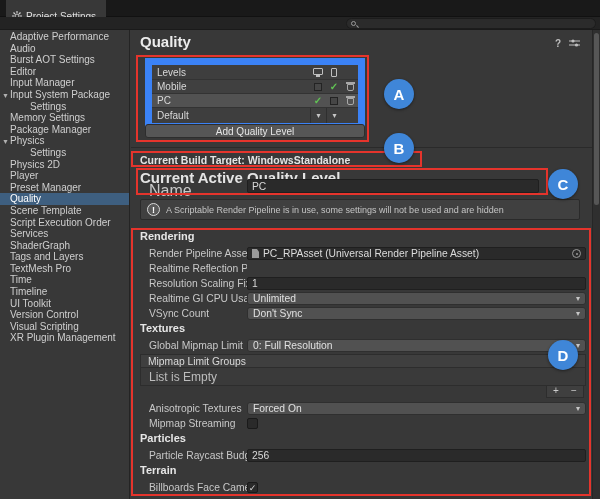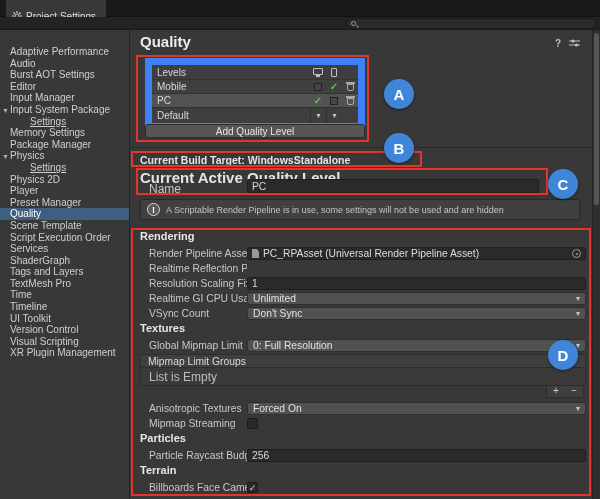--- a/index.html
+++ b/index.html
@@ -9,24 +9,24 @@
   
   .tabbar{position:absolute;left:0;top:0;width:600px;height:17px;background:#191919;border-bottom:1px solid #111;}
   .tab{position:absolute;left:6px;top:0;height:32px;background:#383838;display:flex;align-items:center;gap:4px;padding:0 10px 0 6px;font-size:10px;color:#e0e0e0;}
   .toolbar{position:absolute;left:0;top:17px;width:600px;height:13px;background:#232323;border-bottom:1px solid #1a1a1a;}
   .search{position:absolute;left:346px;top:1px;width:250px;height:11px;background:#2b2b2b;border:1px solid #1c1c1c;border-radius:6px;display:flex;align-items:center;padding:0 4px;}
   .mag{width:5px;height:5px;border:1px solid #9a9a9a;border-radius:50%;position:relative;flex:none;}
   .mag::after{content:"";position:absolute;left:4px;top:4px;width:3px;height:1px;background:#9a9a9a;transform:rotate(45deg);}
   .search input{flex:1;background:transparent;border:none;outline:none;color:#ddd;font-size:9px;height:9px;margin-left:3px;}
 
   
-  .sidebar{position:absolute;left:0;top:30px;width:130px;bottom:0;background:#383838;border-right:1px solid #242424;padding-top:16px;overflow:hidden;}
+  .sidebar{position:absolute;left:0;top:30px;width:130px;bottom:0;background:#383838;border-right:1px solid #242424;padding-top:1px;overflow:hidden;}
   .side-item{height:11.6px;line-height:11.6px;padding-left:10px;font-size:10px;color:#cfcfcf;white-space:nowrap;cursor:default;}
   .side-item.sel{background:var(--sel,#3e5f80);color:#fff;}
-  .side-item.indent{padding-left:30px;text-decoration:underline;}
+  .side-item.indent{padding-left:30px;}
   .side-item.haspad{padding-left:2px;}
   .side-item .arrow{display:inline-block;width:8px;color:#b0b0b0;font-size:7px;vertical-align:middle;}
 
   
   .main{position:absolute;left:131px;top:30px;right:8px;bottom:0;background:#383838;}
   .title{position:absolute;left:9px;top:3px;font-size:15px;font-weight:bold;color:#ececec;}
   .hicons{position:absolute;left:424px;top:8px;display:flex;gap:8px;align-items:center;}
   .hicon{color:#bdbdbd;font-size:10px;font-weight:bold;cursor:pointer;line-height:10px;}
 
   
@@ -46,21 +46,21 @@
   .icon-monitor{width:10px;height:7px;border:1px solid #bfbfbf;border-radius:1px;position:relative;display:inline-block;margin-top:-2px;}
   .icon-monitor::after{content:"";position:absolute;left:2px;right:2px;bottom:-3px;height:2px;background:#bfbfbf;}
   .icon-phone{width:6px;height:9px;border:1px solid #bfbfbf;border-radius:1px;display:inline-block;}
   .icon-trash{width:7px;height:7px;border:1px solid #a8a8a8;border-radius:0 0 2px 2px;position:relative;display:inline-block;margin-top:2px;}
   .icon-trash::before{content:"";position:absolute;left:-2px;right:-2px;top:-3px;height:2px;background:#a8a8a8;}
 
   .addbtn{position:absolute;left:14px;top:94px;width:220px;height:14px;background:#565656;border:1px solid #2d2d2d;border-radius:3px;color:#e6e6e6;font-size:10px;line-height:11px;cursor:pointer;}
   .hr{position:absolute;left:0;right:0;top:117px;border-top:1px solid #2a2a2a;}
   .buildtarget{position:absolute;left:9px;top:124px;font-size:10.5px;font-weight:bold;color:#e4e4e4;}
   .aqheader{position:absolute;left:9px;top:139px;font-size:15px;font-weight:bold;color:#e4e4e4;}
-  .namelabel{position:absolute;left:18px;top:152px;font-size:12px;color:#c8c8c8;}
+  .namelabel{position:absolute;left:18px;top:152px;font-size:16px;color:#c8c8c8;}
   .namefield{position:absolute;left:116px;top:149px;width:292px;height:14px;background:#2a2a2a;border:1px solid #1f1f1f;border-radius:2px;color:#d8d8d8;font-size:10.3px;padding:0 4px;outline:none;}
 
   .infobox{position:absolute;left:9px;top:169px;width:440px;height:21px;background:#404040;border:1px solid #2a2a2a;border-radius:2px;display:flex;align-items:center;padding:0 6px;gap:6px;}
   .infoicon{width:13px;height:13px;background:#5a5a5a;border:1px solid #d8d8d8;border-radius:50%;color:#fff;font-weight:bold;font-size:9px;display:flex;align-items:center;justify-content:center;flex:none;}
   .infotext{font-size:9px;color:#c4c4c4;}
 
   
   .settings{position:absolute;left:9px;top:198px;right:6px;}
   .sec-h{font-size:11px;font-weight:bold;color:#e6e6e6;height:13px;margin:2px 0 4px;}
   .row{display:flex;height:13px;margin-bottom:2px;align-items:center;}

